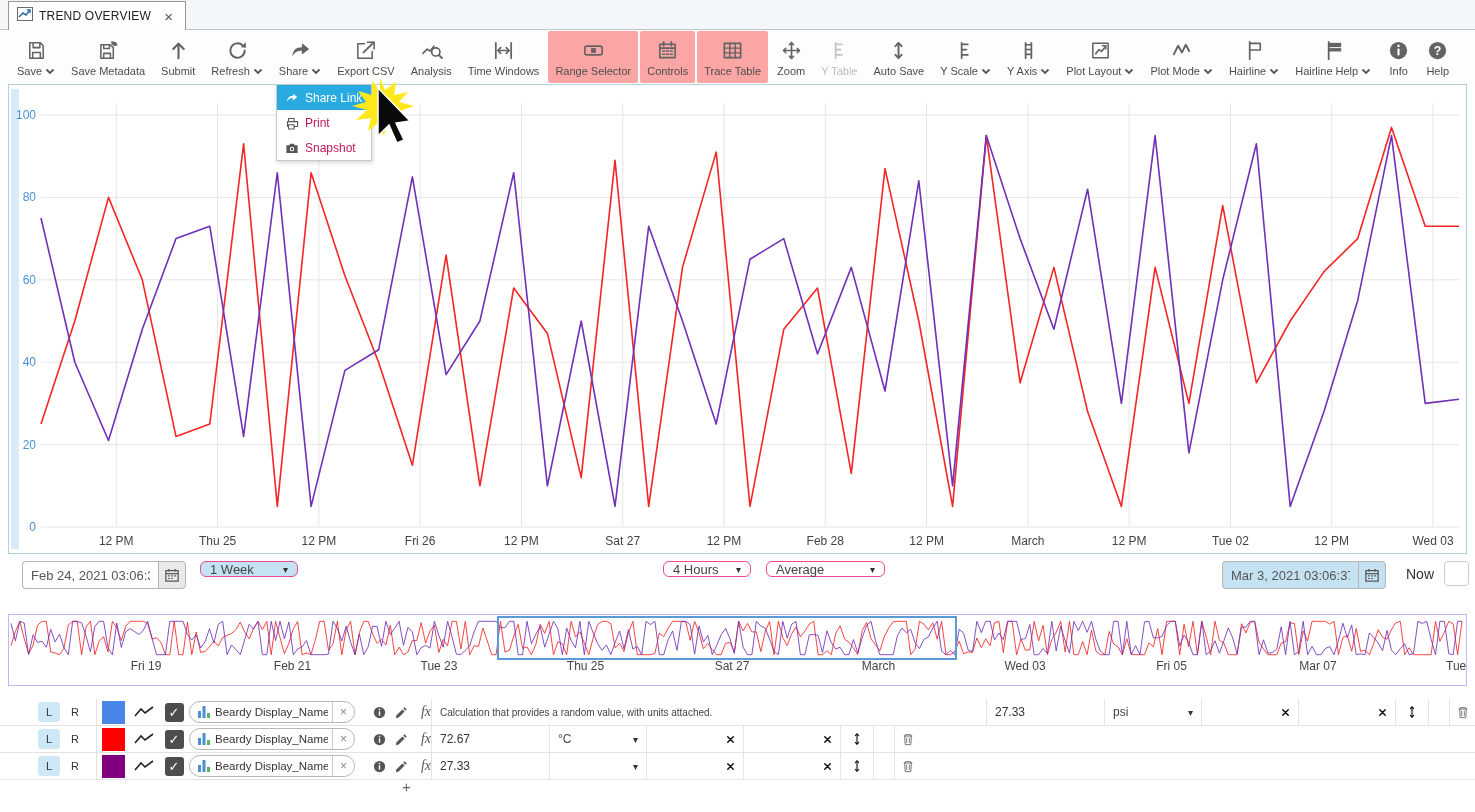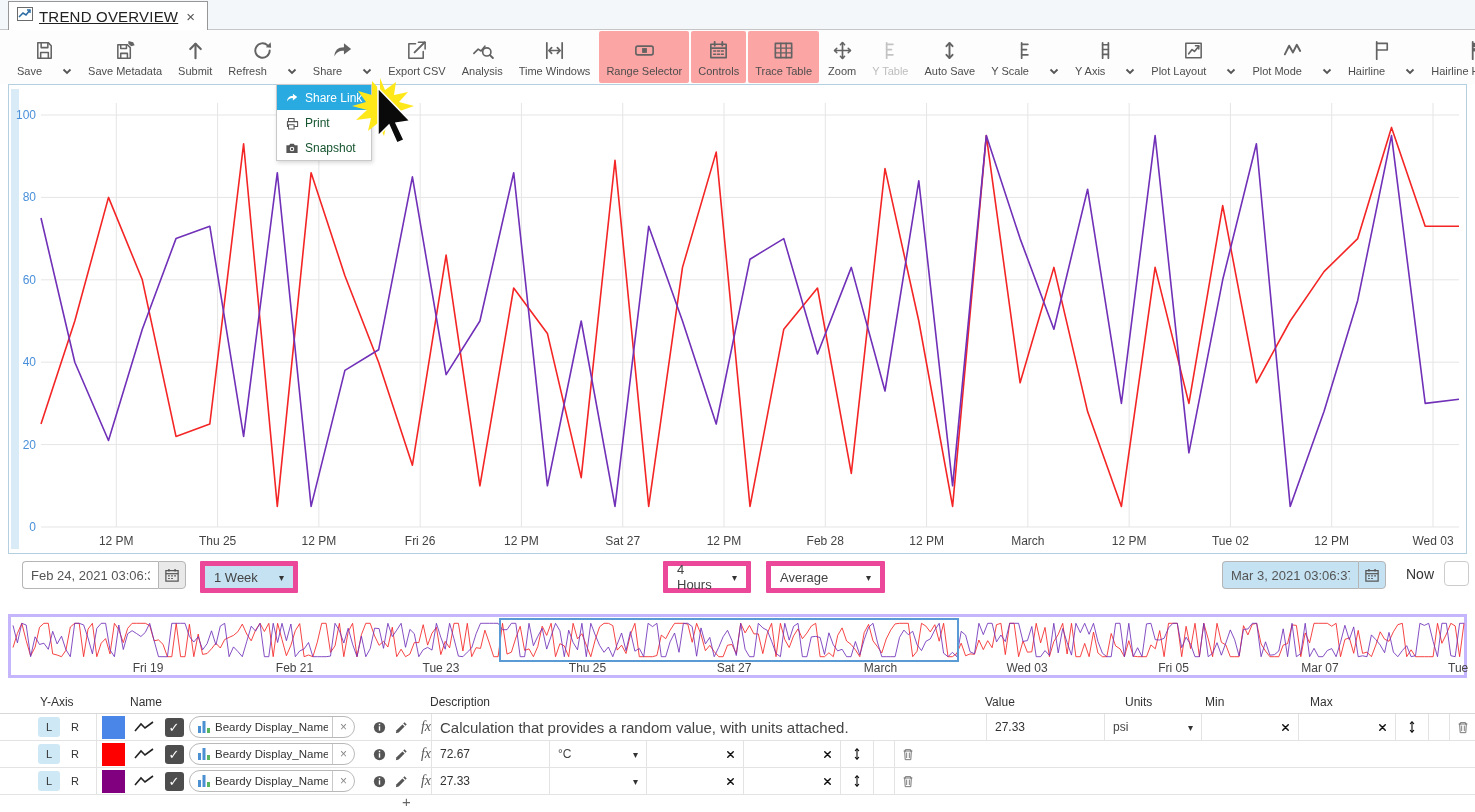--- a/index.html
+++ b/index.html
@@ -4,40 +4,40 @@
 <style>
   * { box-sizing: border-box; margin: 0; padding: 0; }
   html,body { width:1475px; height:812px; overflow:hidden; background:#fff;
     font-family:"Liberation Sans", sans-serif; color:#333; }
 
   
   .tabbar { height:30px; background:#f4f7f9; border-bottom:1px solid #c6c6c6;
     display:flex; align-items:flex-end; padding-left:8px; }
   .tab { background:#fff; border:1px solid #979797; border-bottom:none; height:29px;
     margin-bottom:-1px; display:flex; align-items:center; gap:6px; padding:0 10px 0 8px; min-width:178px; }
-  .tab-label { font-size:15px; color:#222; letter-spacing:.2px;text-decoration:underline; }
+  .tab-label { font-size:12px; color:#222; letter-spacing:.2px; }
   .tab-close { margin-left:auto; color:#555; font-size:15px; line-height:1; cursor:pointer; padding:0 2px; }
 
   
   .toolbar { height:54px; background:#fdfdfd; display:flex; align-items:center;
     padding:0 4px 0 10px; gap:2px; position:relative; }
   .tool { display:flex; flex-direction:column; align-items:center; justify-content:center;
     padding:3px 7px; height:52px; border-radius:2px; cursor:pointer; white-space:nowrap; }
   .tool .ticon { height:26px; display:flex; align-items:center; justify-content:center; color:#636363; }
-  .tool .tlabel { font-size:11px; color:#4d4d4d; display:flex; align-items:center; gap:20px; margin-top:2px; }
+  .tool .tlabel { font-size:11px; color:#4d4d4d; display:flex; align-items:center; gap:3px; margin-top:2px; }
   .tool.active { background:#fca5a5; }
   .tool.disabled .ticon { color:#c3c3c3; }
   .tool.disabled .tlabel { color:#bdbdbd; }
   .chev { display:inline-block; }
 
   
   .menu { position:absolute; left:276px; top:84px; width:96px; background:#fff;
     border:1px solid #c9c9c9; box-shadow:1px 2px 4px rgba(0,0,0,.15); z-index:30; }
   .menu-item { display:flex; align-items:center; gap:6px; height:25px; padding:0 8px;
-    font-size:12px; color:#14532d; cursor:pointer; }
+    font-size:12px; color:#be185d; cursor:pointer; }
   .menu-item .micon { display:flex; color:#555; }
   .menu-item.highlight { background:#29abe2; color:#fff; }
   .menu-item.highlight .micon { color:#fff; }
 
   
   .cursor { position:absolute; left:344px; top:78px; z-index:40; pointer-events:none; }
 
   
   .chart-box { margin:0 8px; height:470px; border:1px solid #b3cfe0; position:relative; background:#fff; }
   .axis-strip { position:absolute; left:2px; top:4px; bottom:4px; width:8px; background:#d9ebf6; }
@@ -46,29 +46,29 @@
   
   .controls-row { height:38px; margin:5px 8px 0; position:relative; font-size:13px; }
   .ctl-group { position:absolute; top:2px; display:flex; align-items:stretch; height:28px; }
   .ctl-input { border:1px solid #b5b5b5; border-right:none; border-radius:4px 0 0 4px;
     padding:0 8px; font-size:13px; color:#555; width:136px; height:28px;
     font-family:"Liberation Sans",sans-serif; background:#fff; }
   .ctl-calbtn { width:28px; border:1px solid #b5b5b5; border-radius:0 4px 4px 0; background:#e9e9e9;
     display:flex; align-items:center; justify-content:center; color:#555; cursor:pointer; }
   .blue .ctl-input { background:#c4e2f2; }
   .blue .ctl-calbtn { background:#c4e2f2; }
-  .ctl-select { border:5px solid #ec4899; border-radius:1px; background:#fff; height:32px;
+  .ctl-select { border:1px solid #ec4899; border-radius:6px; background:#fff; height:16px;
     display:flex; align-items:center; justify-content:space-between; padding:0 9px; color:#444; cursor:pointer; }
   .ctl-select.blue2 { background:#c4e2f2; }
   .ctl-select .car { font-size:10px; color:#333; margin-left:14px; }
   .now-label { position:absolute; top:7px; font-size:14px; color:#333; }
   .now-check { position:absolute; top:2px; width:25px; height:25px; border:1px solid #ccc; border-radius:4px; background:#fff; cursor:pointer; }
 
   
-  .overview-box { margin:17px 8px 0; height:64px; border:3px solid #c4b5fd; position:relative; background:#fff; }
+  .overview-box { margin:17px 8px 0; height:72px; border:1px solid #c4b5fd; position:relative; background:#fff; }
 
   
   .trace-table { margin-top:13px; font-size:12px; }
   .tt-header { height:23px; position:relative; border-bottom:1px solid #d8d8d8; }
   .tt-header span { position:absolute; top:4px; font-size:12px; color:#333; }
   .tt-row { height:27px; display:flex; align-items:center; border-bottom:1px solid #e3e3e3; }
   .cell { height:100%; display:flex; align-items:center; flex:none; }
   .bordered { border-left:1px solid #e3e3e3; }
   .lr-btn { width:22px; height:20px; border-radius:3px; display:flex; align-items:center; justify-content:center;
     font-size:11px; color:#333; cursor:pointer; }
@@ -77,21 +77,21 @@
   .chk { width:19px; height:19px; background:#4d4d4d; border-radius:3px; color:#fff; font-size:13px;
     display:flex; align-items:center; justify-content:center; cursor:pointer; }
   .chip { width:166px; height:22px; border:1px solid #b9b9b9; border-radius:11px; display:flex;
     align-items:center; overflow:hidden; background:#fff; }
   .chip-main { flex:1; display:flex; align-items:center; gap:4px; padding:0 4px 0 7px; min-width:0; cursor:pointer; }
   .chip-text { white-space:nowrap; overflow:hidden; font-size:11.5px; color:#333; }
   .chip-x { width:22px; height:100%; border-left:1px solid #c9c9c9; display:flex; align-items:center;
     justify-content:center; color:#888; font-size:12px; cursor:pointer; }
   .rowicon { width:22px; display:flex; justify-content:flex-end; color:#555; cursor:pointer; }
   .fx { font-family:"Liberation Serif", serif; font-style:italic; font-size:14px; color:#555; }
-  .desc-cell { flex:1 1 auto !important; padding-left:8px; color:#444; font-size:15px; overflow:hidden; white-space:nowrap; }
+  .desc-cell { flex:1 1 auto !important; padding-left:8px; color:#444; font-size:10px; overflow:hidden; white-space:nowrap; }
   .val-cell { width:118px; padding-left:8px; color:#333; }
   .units-cell { width:97px; justify-content:space-between; padding:0 8px; color:#444; cursor:pointer;align-items:center; }
   .mm-cell { width:97px; justify-content:flex-end; padding-right:7px; cursor:text; background:#fff; }
   .ud-cell { width:33px; justify-content:center; }
   .sp-cell { width:21px; }
   .trash-cell { width:26px; justify-content:center; }
   .add-row { height:16px; position:relative; }
   .add-plus { position:absolute; left:402px; top:-2px; font-size:15px; color:#666; cursor:pointer; }
 </style>
 </head>
@@ -543,29 +543,20 @@
       <text x="723" y="55" font-size="12" fill="#444" text-anchor="middle" font-family="Liberation Sans,sans-serif">Sat 27</text>
       <text x="869.5" y="55" font-size="12" fill="#444" text-anchor="middle" font-family="Liberation Sans,sans-serif">March</text>
       <text x="1016" y="55" font-size="12" fill="#444" text-anchor="middle" font-family="Liberation Sans,sans-serif">Wed 03</text>
       <text x="1162.5" y="55" font-size="12" fill="#444" text-anchor="middle" font-family="Liberation Sans,sans-serif">Fri 05</text>
       <text x="1309" y="55" font-size="12" fill="#444" text-anchor="middle" font-family="Liberation Sans,sans-serif">Mar 07</text>
       <text x="1455.5" y="55" font-size="12" fill="#444" text-anchor="middle" font-family="Liberation Sans,sans-serif">Tue 09</text>
       <rect x="489" y="2" width="458" height="42" fill="none" stroke="#5b9bd5" stroke-width="2"></rect>
     </svg></div>
 
 <div class="trace-table" id="trace-table">
-    <div class="tt-header">
-      <span style="left:40px">Y-Axis</span>
-      <span style="left:130px">Name</span>
-      <span style="left:430px">Description</span>
-      <span style="left:985px">Value</span>
-      <span style="left:1125px">Units</span>
-      <span style="left:1205px">Min</span>
-      <span style="left:1310px">Max</span>
-    </div>
     <div class="tt-row">
       <div class="cell" style="width:38px"></div>
       <div class="cell" style="width:26px">
         <div class="lr-btn sel">L</div>
       </div>
       <div class="cell" style="width:32px">
         <div class="lr-btn ">R</div>
       </div>
       <div class="cell bordered" style="width:33px; justify-content:center;">
         <div class="swatch" style="background:#4a86e8"></div>

